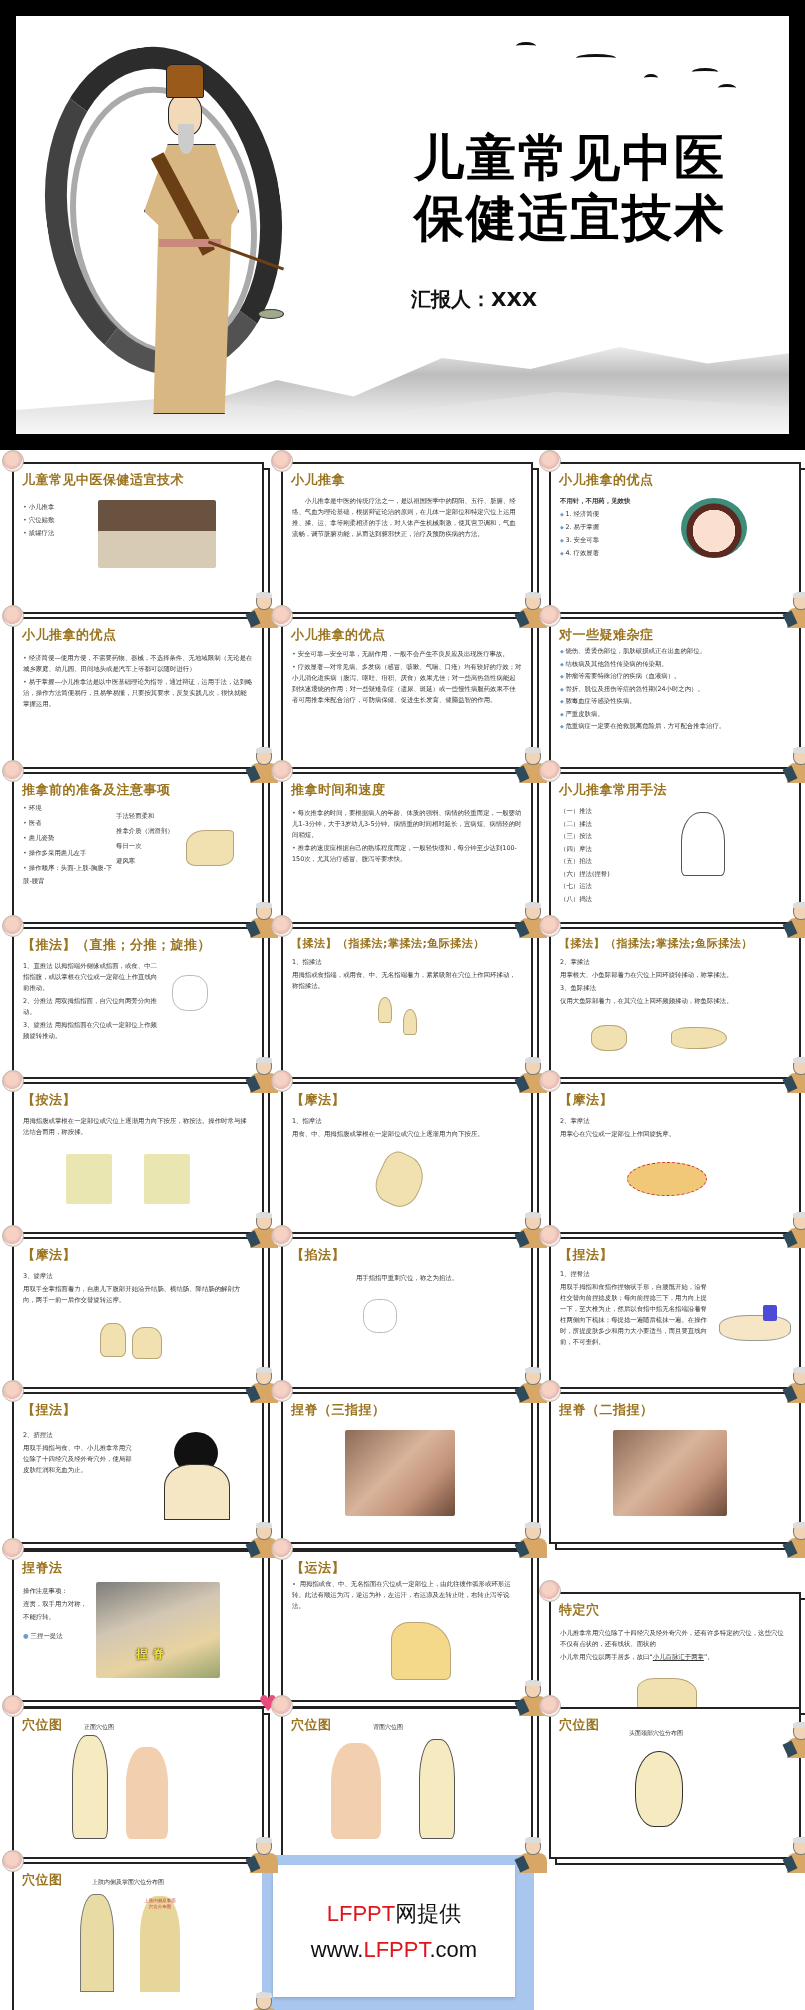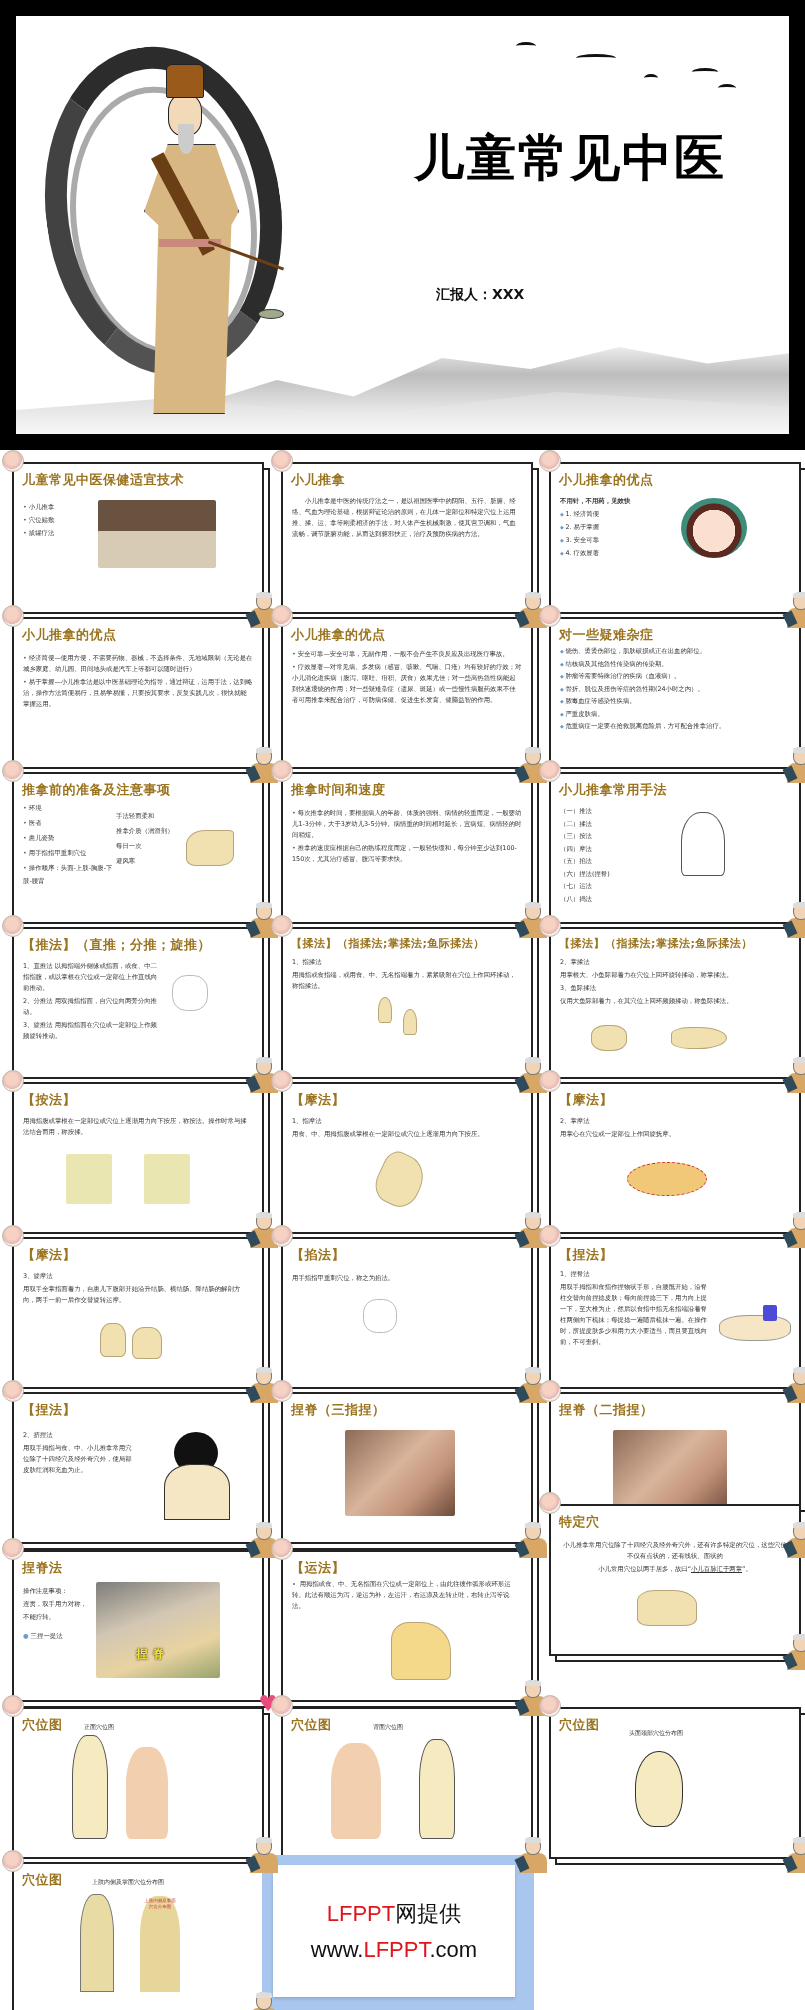--- a/index.html
+++ b/index.html
@@ -23,21 +23,21 @@
   .doctor .head { position: absolute; left: 42px; top: 30px; width: 34px; height: 42px; background: #f2d9b8; border-radius: 40%; border: 1px solid #222; }
   .doctor .beard { position: absolute; left: 52px; top: 60px; width: 16px; height: 30px; background: #ccc; border-radius: 0 0 50% 50%; }
   .doctor .robe { position: absolute; left: 18px; top: 80px; width: 95px; height: 270px; background: #d8b783; border: 1px solid #333;
                   clip-path: polygon(25% 0, 75% 0, 100% 25%, 92% 30%, 85% 100%, 10% 100%, 15% 30%, 0 25%); }
   .doctor .sash { position: absolute; left: 50px; top: 85px; width: 14px; height: 110px; background: #6b3f16; transform: rotate(-28deg); }
   .doctor .belt { position: absolute; left: 33px; top: 175px; width: 62px; height: 8px; background: #c98a7c; }
   .doctor .scale { position: absolute; left: 80px; top: 190px; width: 80px; height: 3px; background: #6b3f16; transform: rotate(20deg); }
   .doctor .pan { position: absolute; left: 132px; top: 245px; width: 26px; height: 10px; background: #9faa8a; border-radius: 50%; border: 1px solid #333; }
   .bird { position: absolute; width: 20px; height: 8px; border-top: 3px solid #111; border-radius: 50% 50% 0 0; }
   .cover-title { position: absolute; left: 398px; top: 112px; font-size: 50px; font-weight: bold; color: #000; line-height: 60px; letter-spacing: 2px; }
-  .cover-reporter { position: absolute; left: 420px; top: 270px; font-size: 14px; font-weight: bold; color: #111; }
+  .cover-reporter { position: absolute; left: 395px; top: 270px; font-size: 20px; font-weight: bold; color: #111; }
 
   
   .slide { position: absolute; width: 252px; height: 152px; }
   .slide .back { position: absolute; left: 6px; top: 6px; right: -6px; bottom: -6px; border: 2px solid #222; background: #fff; }
   .slide .front { position: absolute; left: 0; top: 0; right: 0; bottom: 0; border: 2px solid #222; background: #fff; overflow: hidden; }
   .slide .baby { position: absolute; left: -10px; top: -12px; width: 22px; height: 22px; border-radius: 50%;
                  background: radial-gradient(circle at 45% 40%, #f5d2c4 35%, #e8b7b0 60%, #f7ecec 62%); border: 1px solid #bba; z-index: 3; }
   .slide .sage { position: absolute; right: -14px; bottom: -14px; width: 30px; height: 36px; z-index: 3; }
   .sage .s-head { position: absolute; left: 8px; top: 0; width: 16px; height: 18px; border-radius: 45%; background: #f1d4b6; border: 1px solid #777; }
   .sage .s-hair { position: absolute; left: 8px; top: 0; width: 16px; height: 6px; border-radius: 45% 45% 0 0; background: #ddd; }
@@ -79,20 +79,21 @@
       <div class="scale"></div>
         <div class="pan"></div>
     </div>
     <div class="bird" style="left:500px;top:26px;"></div>
     <div class="bird" style="left:560px;top:38px;width:40px;"></div>
     <div class="bird" style="left:628px;top:58px;width:14px;"></div>
     <div class="bird" style="left:676px;top:52px;width:26px;"></div>
     <div class="bird" style="left:702px;top:68px;width:18px;"></div>
     <div class="cover-title">
       <div>儿童常见中医</div>
+      <div>保健适宜技术</div>
     </div>
     <div class="cover-reporter">汇报人：XXX</div>
   </div>
 </div>
 
 <div class="slide" style="left:12px;top:462px;">
   <div class="back"></div>
   <div class="front">
     <div class="title">儿童常见中医保健适宜技术</div>
     <div class="body" style="top:38px;">
@@ -208,21 +209,21 @@
 </div>
 
 <div class="slide" style="left:12px;top:772px;">
   <div class="back"></div>
   <div class="front">
     <div class="title">推拿前的准备及注意事项</div>
     <div class="body" style="top:28px;right:auto;width:90px;line-height:13px;">
       <p class="bul">环境</p>
       <p class="bul">医者</p>
       <p class="bul">患儿姿势</p>
-      <p class="bul">用手指指甲重刺穴位</p>
+      <p class="bul">操作多采用患儿左手</p>
       <p class="bul">操作顺序：头面-上肢-胸腹-下肢-腰背</p>
     </div>
     <div class="body" style="left:102px;top:36px;right:auto;width:80px;line-height:13px;">
       <p>手法轻而柔和</p>
       <p>推拿介质（润滑剂）</p>
       <p>每日一次</p>
       <p>避风寒</p>
     </div>
     <div class="pic skin" style="left:172px;top:56px;width:48px;height:36px;border-radius:40% 10% 30% 20%;"></div>
   </div>
@@ -408,21 +409,21 @@
   </div>
   <div class="baby"></div>
   <div class="sage">
       <div class="s-body"></div>
       <div class="s-head"></div>
       <div class="s-hair"></div>
       <div class="s-book"></div>
     </div>
 </div>
 
-<div class="slide" style="left:281px;top:1237px;">
+<div class="slide" style="left:281px;top:1237px;text-align:center;">
   <div class="back"></div>
   <div class="front">
     <div class="title">【掐法】</div>
     <div class="body" style="top:34px;">用手指指甲重刺穴位，称之为掐法。</div>
     <div class="pic lineart" style="left:80px;top:60px;width:34px;height:34px;"></div>
   </div>
   <div class="baby"></div>
   <div class="sage">
       <div class="s-body"></div>
       <div class="s-head"></div>
@@ -530,21 +531,21 @@
   </div>
   <div class="baby"></div>
   <div class="sage">
       <div class="s-body"></div>
       <div class="s-head"></div>
       <div class="s-hair"></div>
       <div class="s-book"></div>
     </div>
 </div>
 
-<div class="slide" style="left:549px;top:1504px;text-align:center;">
+<div class="slide" style="left:549px;top:1592px;">
   <div class="back"></div>
   <div class="front">
     <div class="title">特定穴</div>
     <div class="body" style="top:34px;">
       <p>小儿推拿常用穴位除了十四经穴及经外奇穴外，还有许多特定的穴位，这些穴位不仅有点状的，还有线状、面状的</p>
       <p><span>小儿常用穴位以两手居多，故曰“</span><span style="text-decoration:underline;">小儿百脉汇于两掌</span><span>”。</span></p>
     </div>
     <div class="pic skin" style="left:86px;top:84px;width:60px;height:36px;border-radius:30% 40% 20% 20%;"></div>
   </div>
   <div class="baby"></div>

